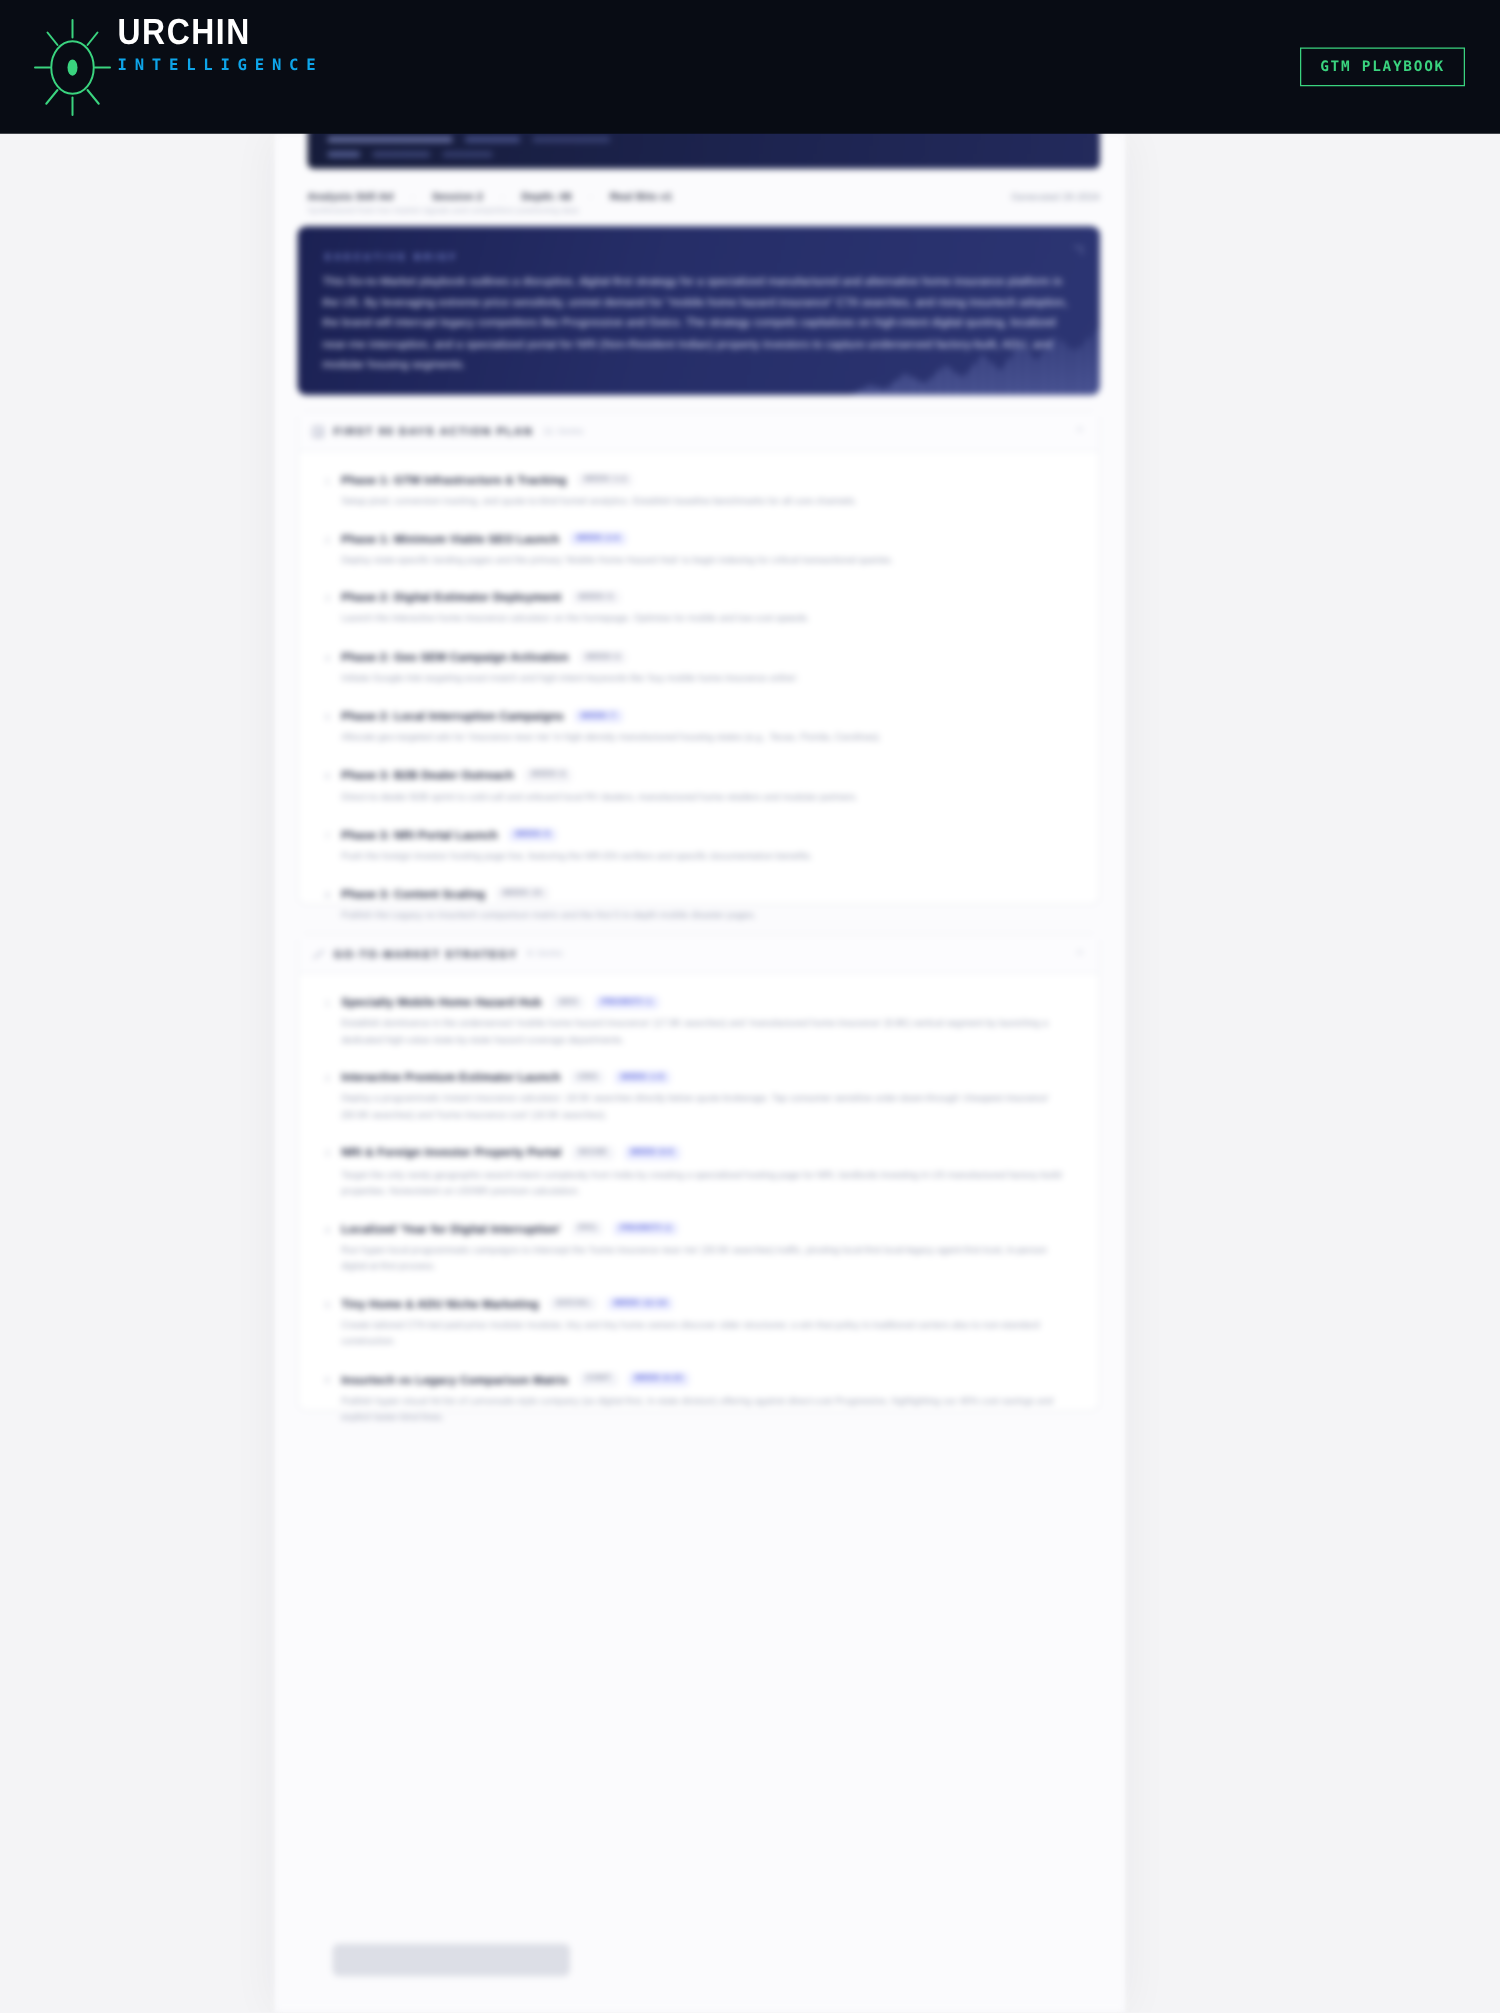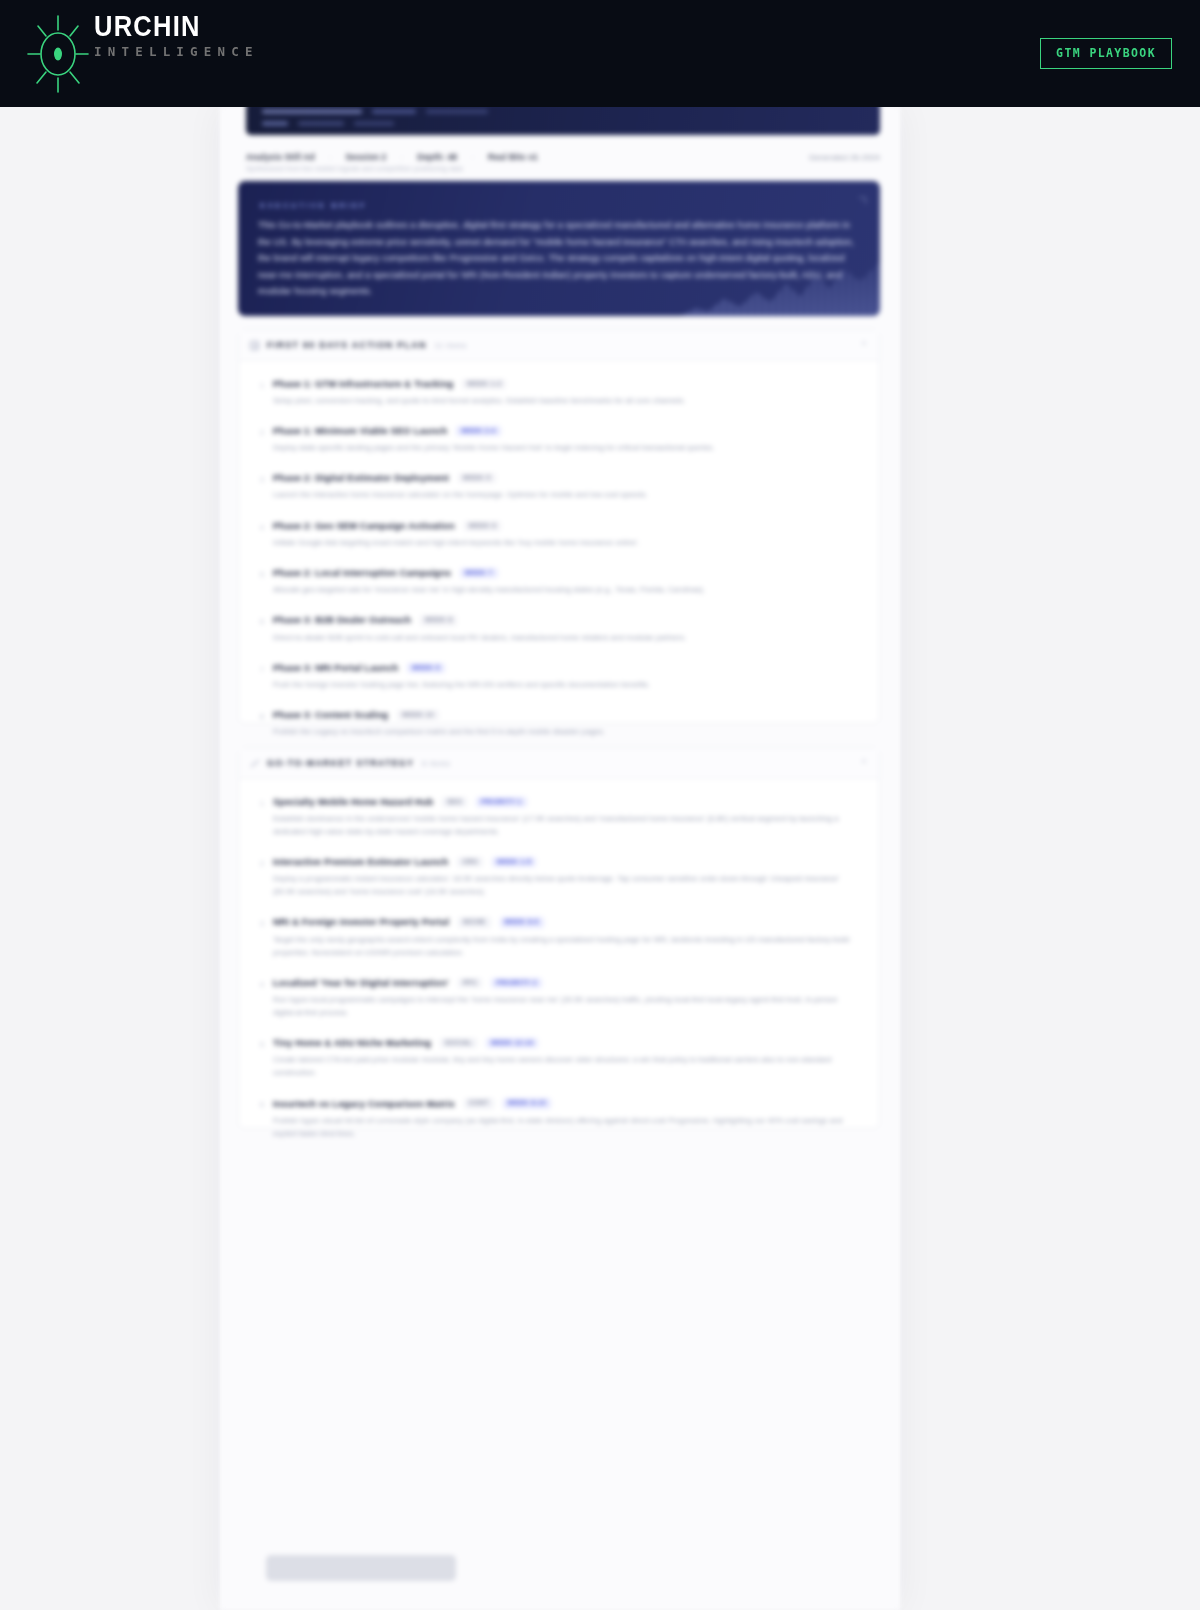--- a/index.html
+++ b/index.html
@@ -22,21 +22,21 @@
   .brandwrap { display:flex; align-items:flex-start; gap:0; }
   .sunburst { width:72px; height:84px; position:relative; flex:none; }
   .brandtext { display:flex; flex-direction:column; gap:5px; }
   .brand-name {
     color:#ffffff; font-size:29px; font-weight:bold;
     letter-spacing:1.4px; line-height:1;
     font-family:"Liberation Sans Narrow","Liberation Sans",sans-serif;
     transform:scaleX(0.88); transform-origin:left center;
   }
   .brand-sub {
-    color:#737373; font-size:12.5px; font-weight:bold;
+    color:#0ea5e9; font-size:12.5px; font-weight:bold;
     letter-spacing:6.2px; line-height:1;
     font-family:"DejaVu Sans Mono", monospace;
   }
   .spacer { flex:1; }
   .playbook-btn {
     border:1px solid #3ad47f; color:#3ad47f;
     background:transparent;
     font-size:11.5px; font-weight:bold; letter-spacing:1.4px;
     padding:9px 15px; line-height:1;
     font-family:"DejaVu Sans Mono", monospace;

